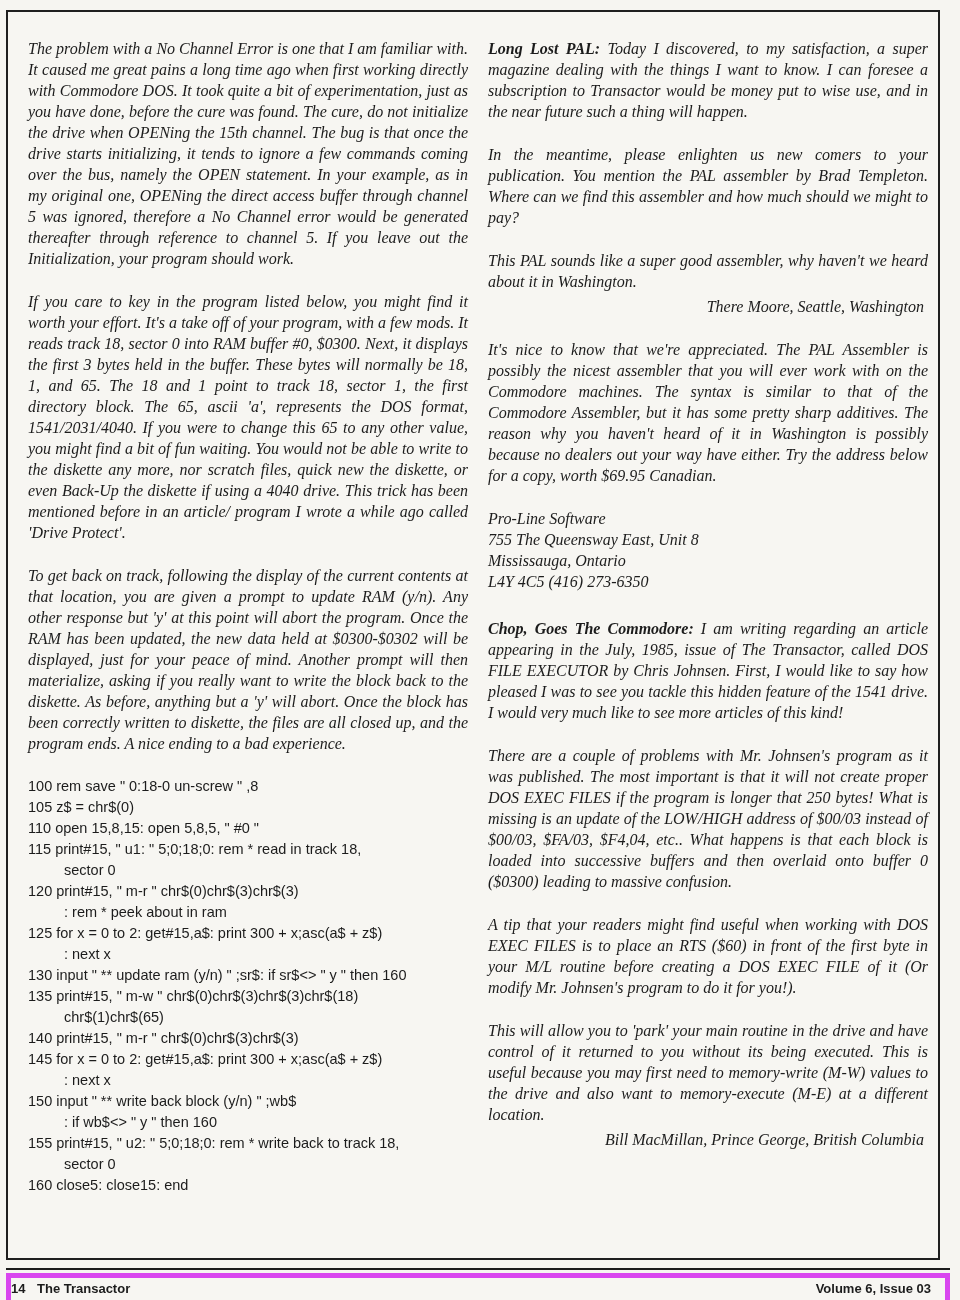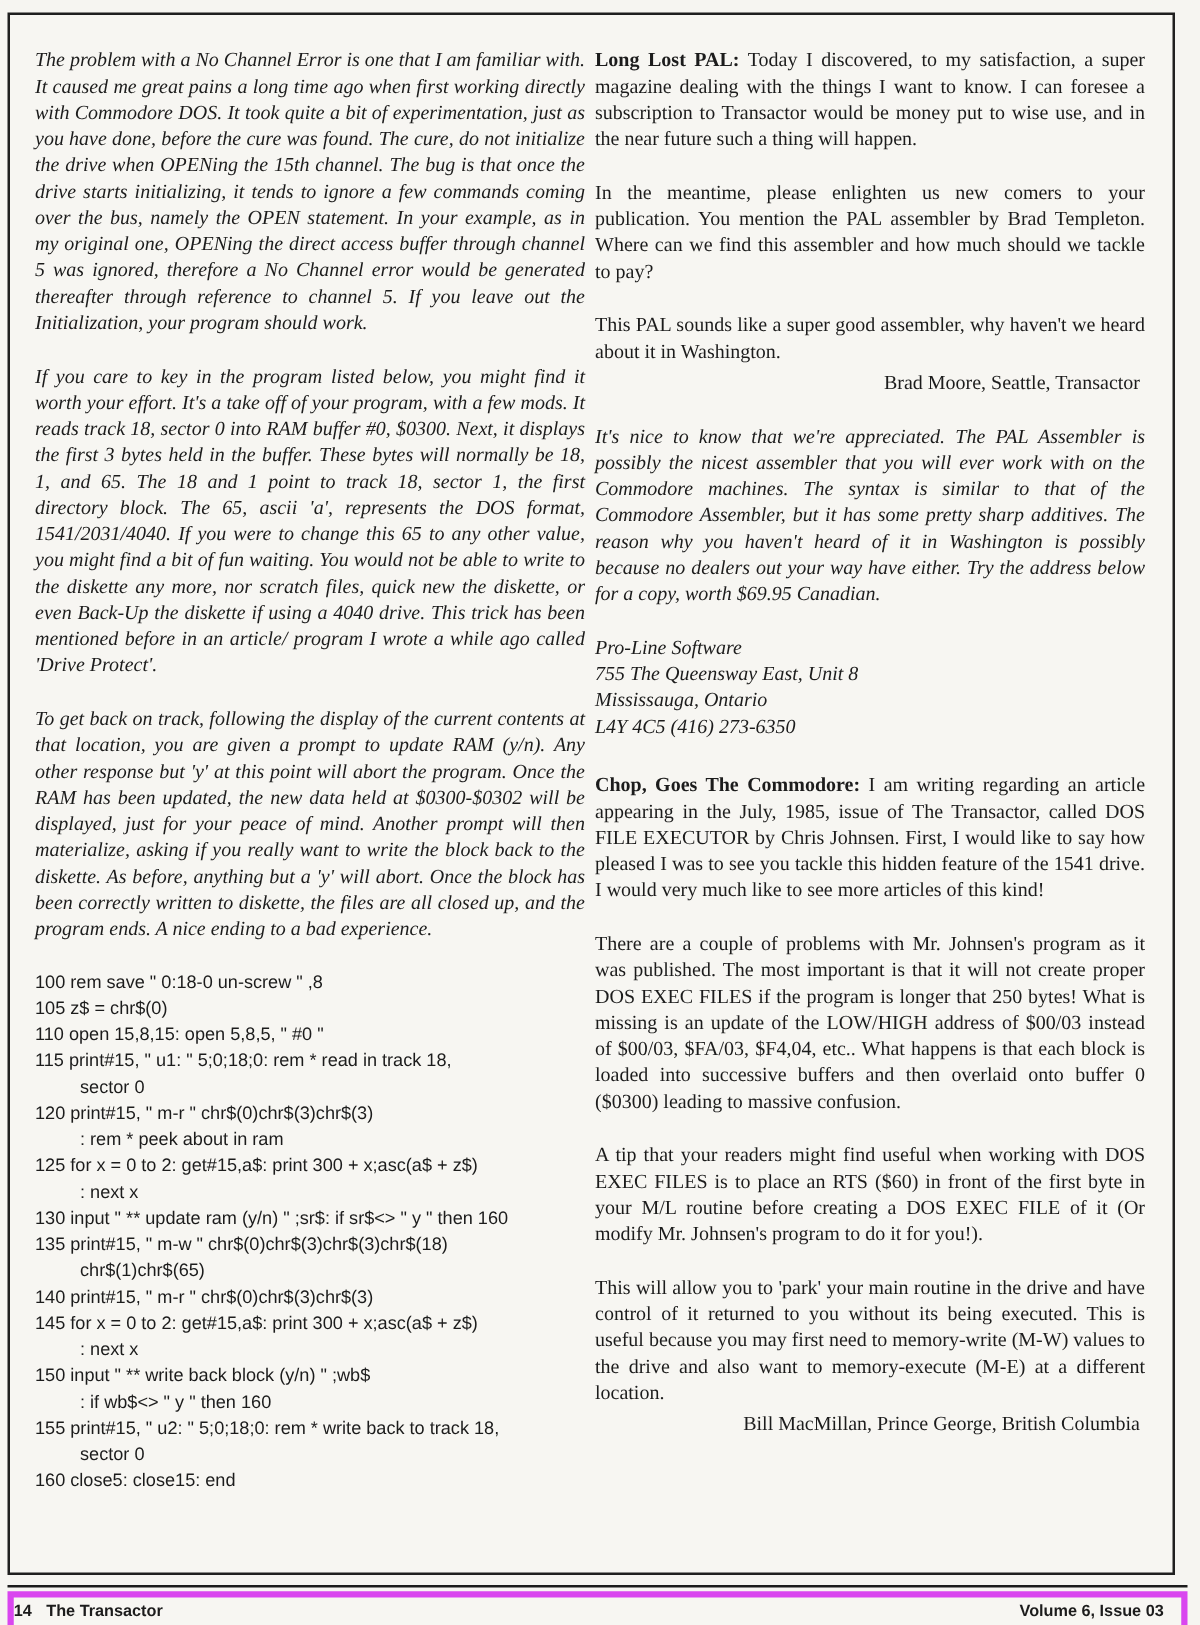--- a/index.html
+++ b/index.html
@@ -8,27 +8,28 @@
     background:#f6f5f1;color:#1c1c1c;
     font-family:"Liberation Serif",serif;
     overflow:hidden;
   }
   .page-border{
     position:absolute;left:6px;top:10px;width:934px;height:1250px;
     border:2px solid #1f1f1f;background:#f7f6f2;box-sizing:border-box;
   }
   .content{
     position:absolute;left:28px;top:38px;width:900px;
-    display:flex;gap:8px;
+    display:flex;gap:20px;
   }
   .col{width:440px;}
   .col p{
     margin:0 0 22px 0;
     font-size:16px;line-height:21px;
     text-align:justify;
+    font-style:italic;
   }
   .col-left p{font-style:italic;}
   .reply{font-style:italic;}
   .lead{font-weight:bold;}
   .signature{
     text-align:right !important;
     margin:-18px 4px 22px 0 !important;
   }
   .address{
     font-style:italic;white-space:pre-line;
@@ -87,23 +88,23 @@
       <div class="code-line">150 input " ** write back block (y/n) " ;wb$
 : if wb$&lt;&gt; " y " then 160</div>
       <div class="code-line">155 print#15, " u2: " 5;0;18;0: rem * write back to track 18,
 sector 0</div>
       <div class="code-line">160 close5: close15: end</div>
     </div>
   </div>
 
   <div class="col col-right">
     <p><span class="lead">Long Lost PAL:</span><span> Today I discovered, to my satisfaction, a super magazine dealing with the things I want to know. I can foresee a subscription to Transactor would be money put to wise use, and in the near future such a thing will happen.</span></p>
-    <p>In the meantime, please enlighten us new comers to your publication. You mention the PAL assembler by Brad Templeton. Where can we find this assembler and how much should we tackle to pay?</p>
+    <p>In the meantime, please enlighten us new comers to your publication. You mention the PAL assembler by Brad Templeton. Where can we find this assembler and how much should we might to pay?</p>
     <p>This PAL sounds like a super good assembler, why haven't we heard about it in Washington.</p>
-    <p class="signature">Brad Moore, Seattle, Transactor</p>
+    <p class="signature">There Moore, Seattle, Washington</p>
     <p class="reply">It's nice to know that we're appreciated. The PAL Assembler is possibly the nicest assembler that you will ever work with on the Commodore machines. The syntax is similar to that of the Commodore Assembler, but it has some pretty sharp additives. The reason why you haven't heard of it in Washington is possibly because no dealers out your way have either. Try the address below for a copy, worth $69.95 Canadian.</p>
     <p class="address">Pro-Line Software
 755 The Queensway East, Unit 8
 Mississauga, Ontario
 L4Y 4C5   (416) 273-6350</p>
 
     <p><span class="lead">Chop, Goes The Commodore:</span><span> I am writing regarding an article appearing in the July, 1985, issue of The Transactor, called DOS FILE EXECUTOR by Chris Johnsen. First, I would like to say how pleased I was to see you tackle this hidden feature of the 1541 drive. I would very much like to see more articles of this kind!</span></p>
     <p>There are a couple of problems with Mr. Johnsen's program as it was published. The most important is that it will not create proper DOS EXEC FILES if the program is longer that 250 bytes! What is missing is an update of the LOW/HIGH address of $00/03 instead of $00/03, $FA/03, $F4,04, etc.. What happens is that each block is loaded into successive buffers and then overlaid onto buffer 0 ($0300) leading to massive confusion.</p>
     <p>A tip that your readers might find useful when working with DOS EXEC FILES is to place an RTS ($60) in front of the first byte in your M/L routine before creating a DOS EXEC FILE of it (Or modify Mr. Johnsen's program to do it for you!).</p>
     <p>This will allow you to 'park' your main routine in the drive and have control of it returned to you without its being executed. This is useful because you may first need to memory-write (M-W) values to the drive and also want to memory-execute (M-E) at a different location.</p>

